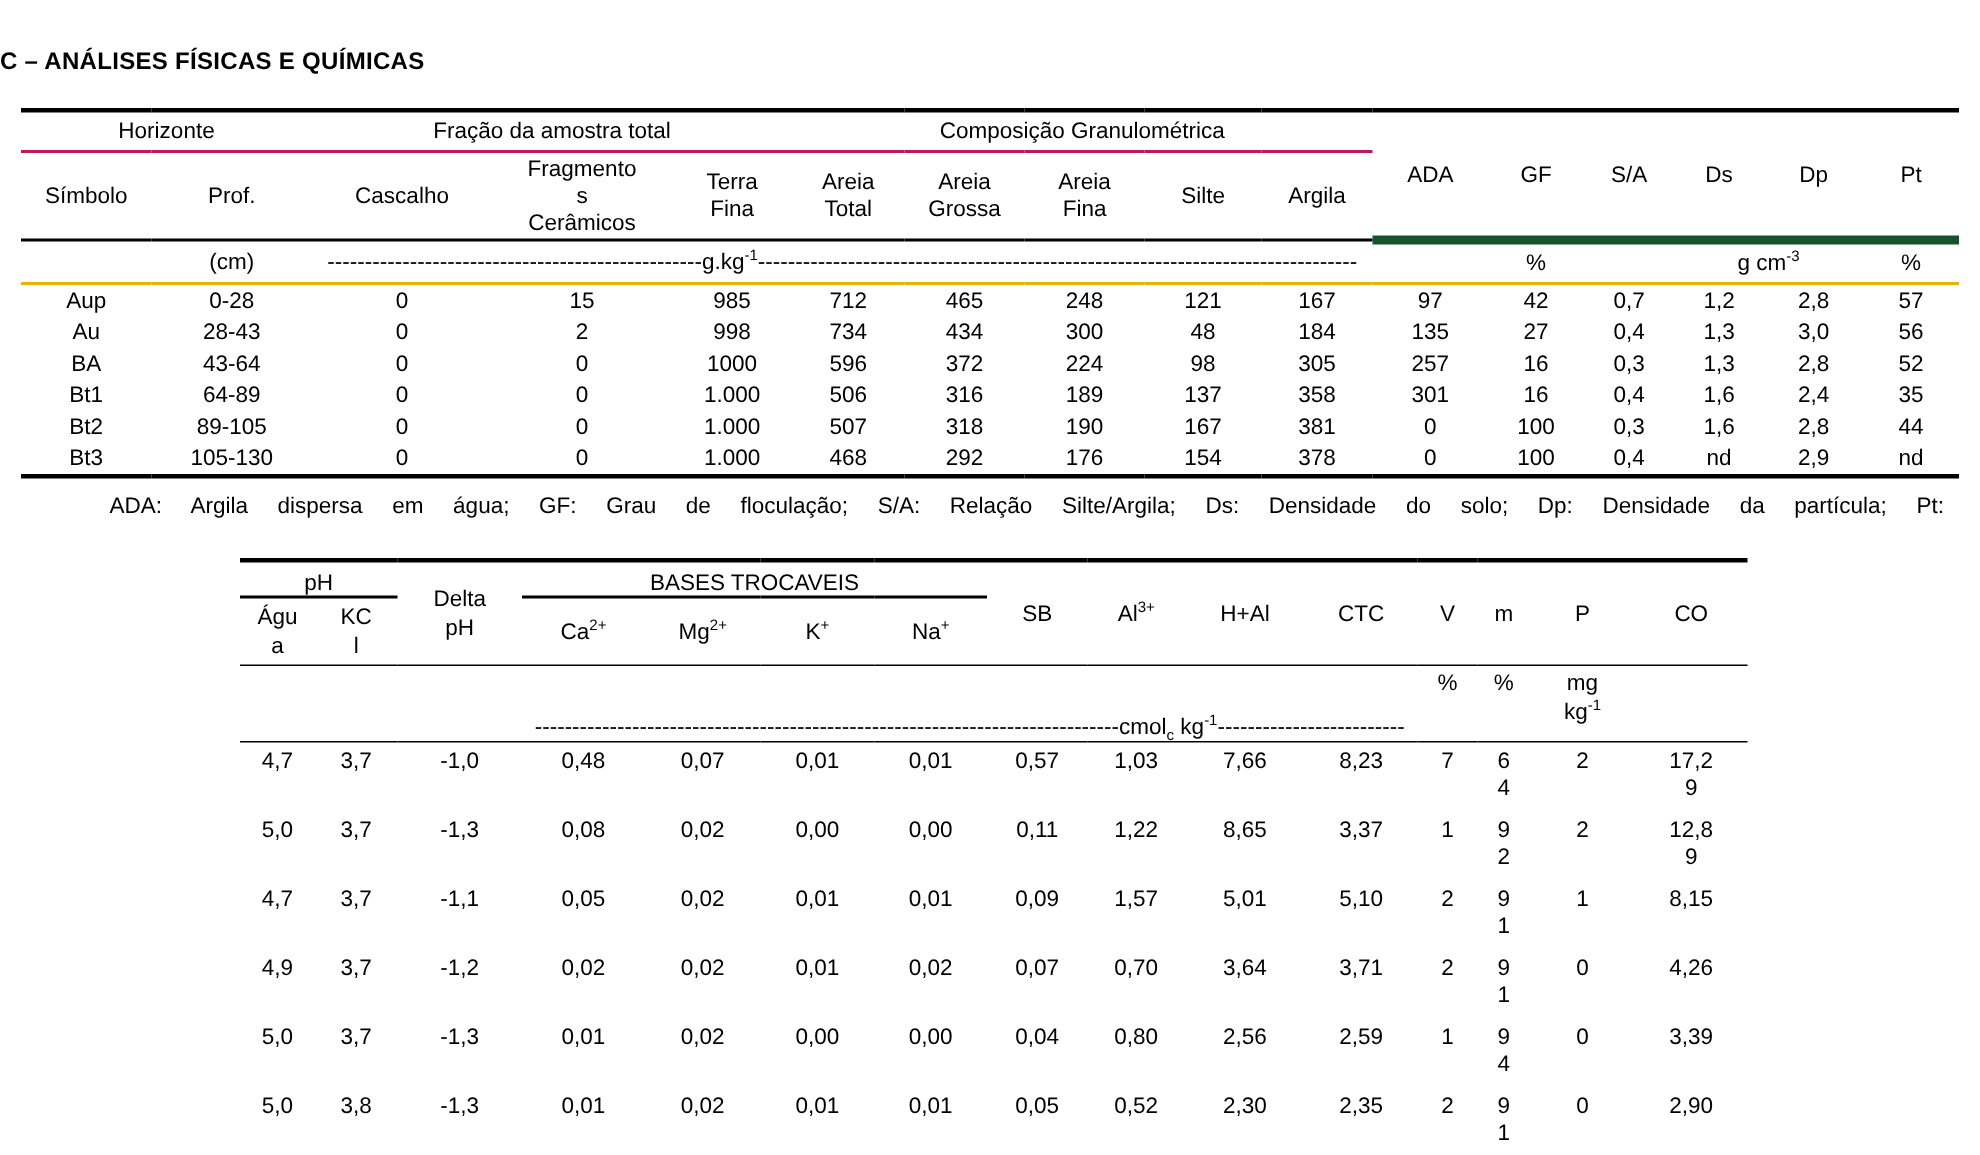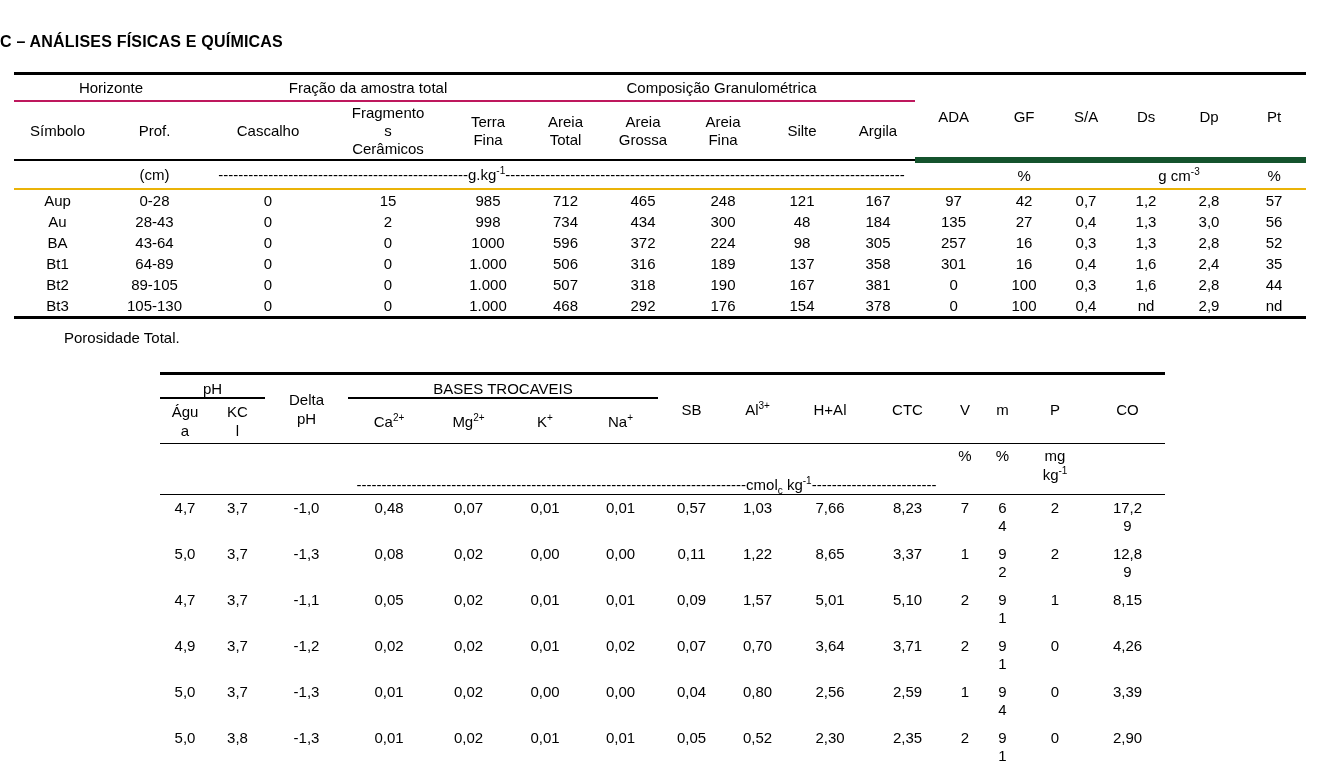--- a/index.html
+++ b/index.html
@@ -219,21 +219,21 @@
         <td>100</td>
         <td>0,4</td>
         <td>nd</td>
         <td>2,9</td>
         <td>nd</td>
       </tr>
     </tbody>
 </table>
 
 <p class="footnote">
-  <span class="fn-l2">Porosidade Total.</span>
+  <span class="fn-l1">ADA: Argila dispersa em água; GF: Grau de floculação; S/A: Relação Silte/Argila; Ds: Densidade do solo; Dp: Densidade da partícula; Pt:</span>
 </p>
 
 <table class="t2">
   <colgroup>
     <col style="width:50px">
       <col style="width:55px">
       <col style="width:83px">
       <col style="width:82px">
     <col style="width:77px">
       <col style="width:76px">

